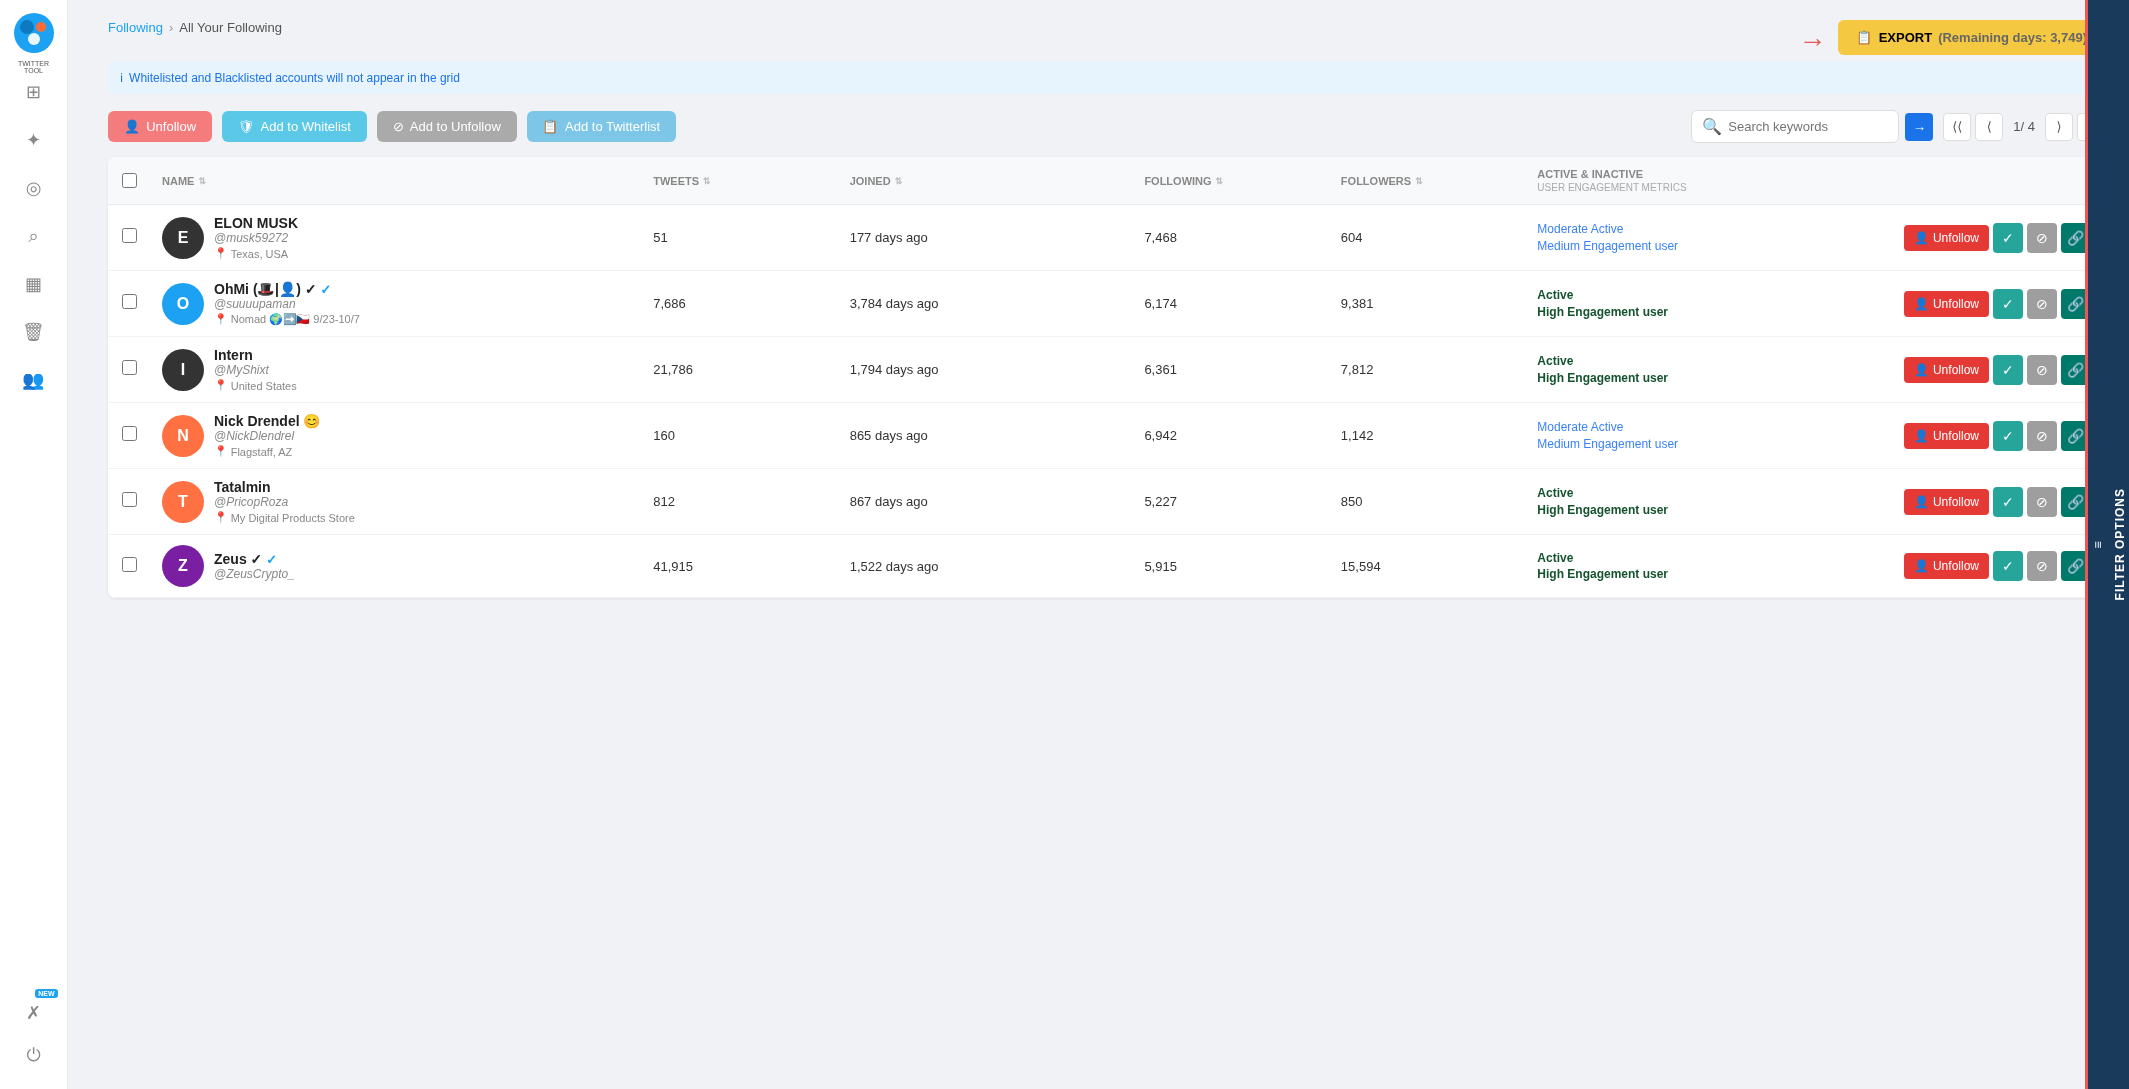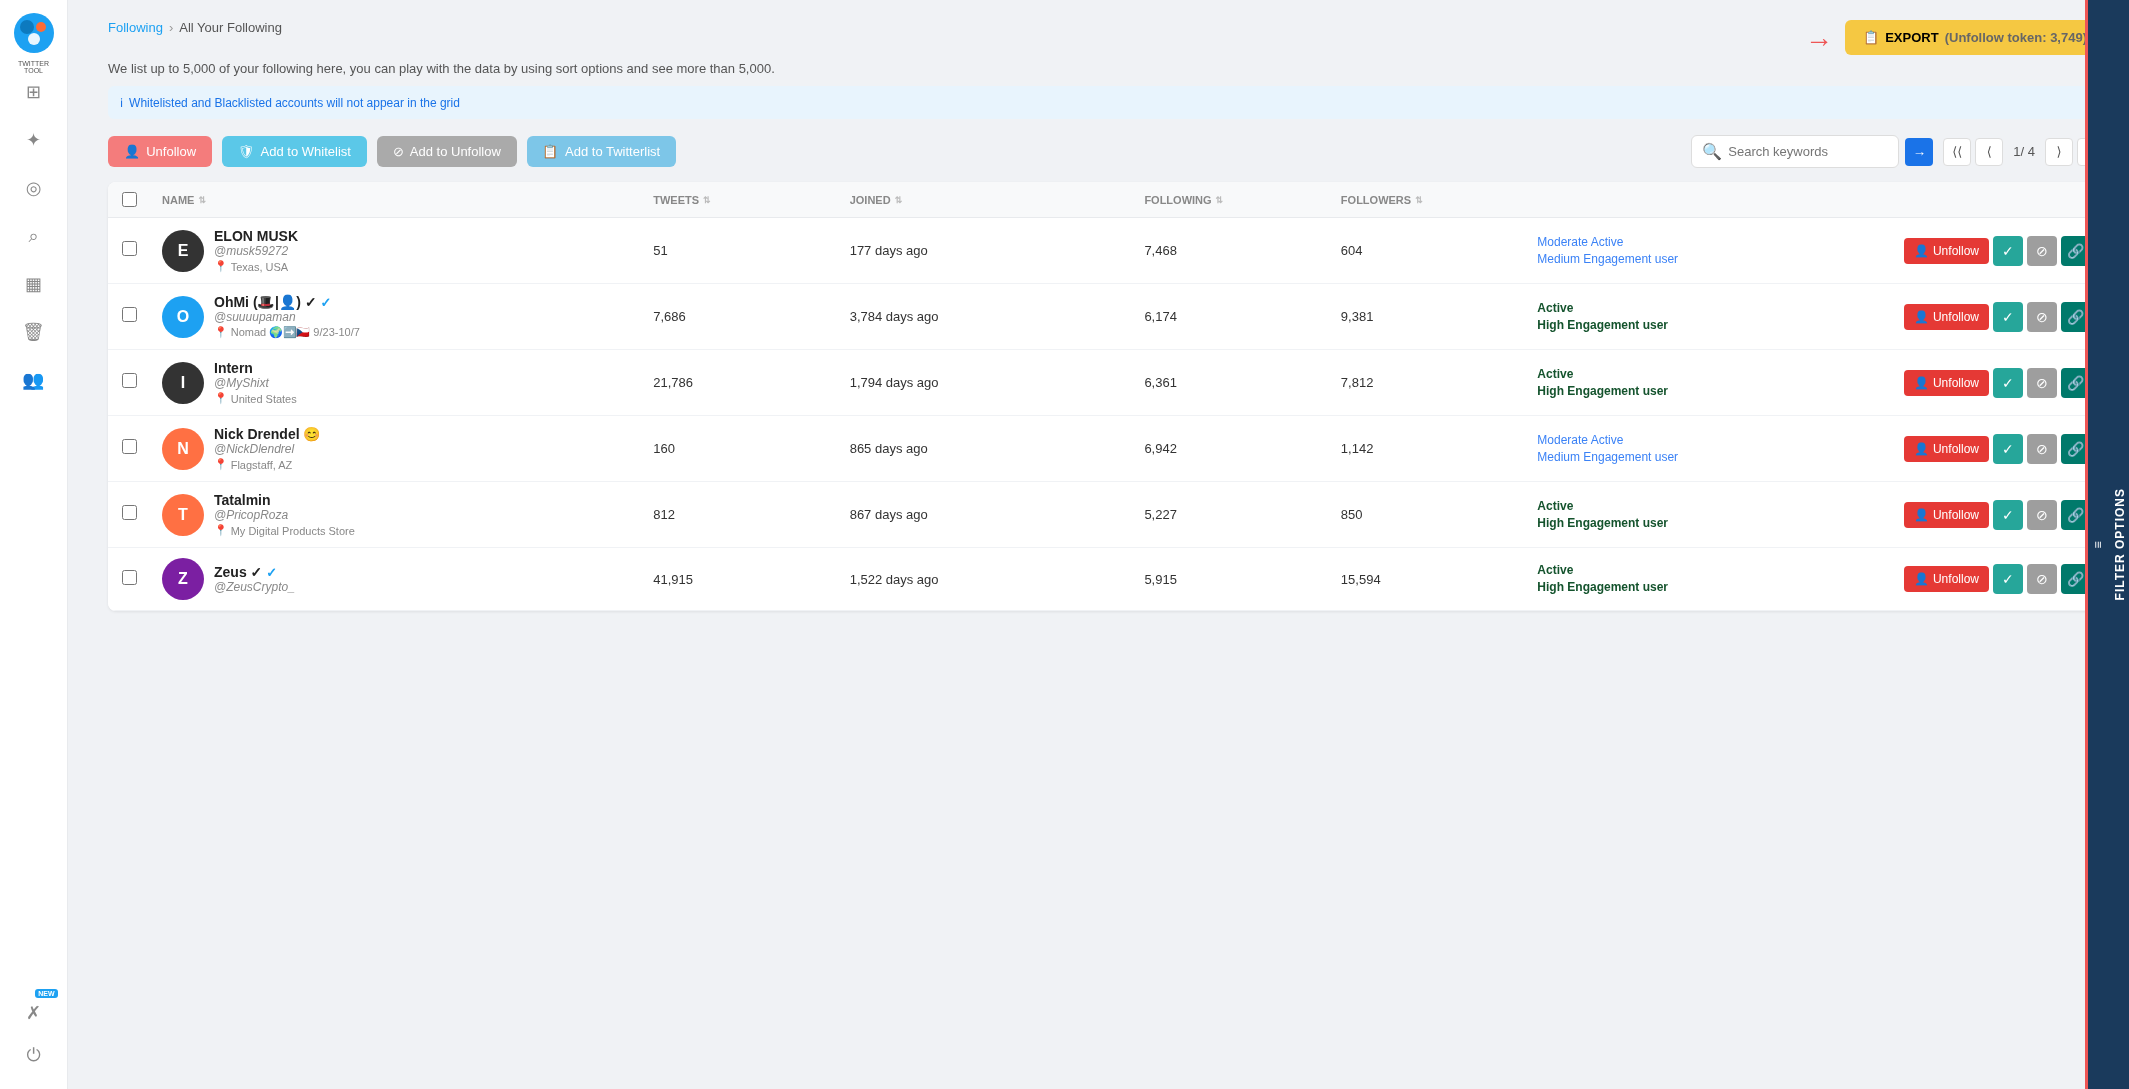--- a/index.html
+++ b/index.html
@@ -285,28 +285,27 @@
         <span class="breadcrumb-sep">›</span>
         <span>All Your Following</span>
       </div>
     </div>
     <div class="export-area">
       <div class="export-arrow">→</div>
       <button class="export-btn">
         <span>📋</span>
         <span>EXPORT</span>
         <span class="remaining">
-          <span>(Unfollow token:</span>
+          <span>(Remaining days:</span>
           <strong>3,749)</strong>
         </span>
       </button>
     </div>
   </div>
 
-  <p class="subtitle">We list up to 5,000 of your following here, you can play with the data by using sort options and see more than 5,000.</p>
 
   <div class="info-bar">
     <span>ℹ</span>
     <span>Whitelisted and Blacklisted accounts will not appear in the grid</span>
   </div>
 
   <div class="toolbar">
     <button class="btn-unfollow">
       <span>👤</span>
       <span>Unfollow</span>
@@ -361,20 +360,26 @@
         <span class="th-sort">⇅</span>
       </div>
       <div class="th">
         <span>FOLLOWING</span>
         <span class="th-sort">⇅</span>
       </div>
       <div class="th">
         <span>FOLLOWERS</span>
         <span class="th-sort">⇅</span>
       </div>
+      <div class="th th-engagement">
+        <div>
+          <div>ACTIVE &amp; INACTIVE</div>
+          <div style="font-size:10px;font-weight:400;color:#aaa;">User Engagement Metrics</div>
+        </div>
+      </div>
       <div class="th"></div>
     </div>
 
     <div id="table-body">
         <div class="table-row">
     <div>
       <input type="checkbox" style="">
     </div>
     <div class="user-info">
       <div class="avatar dark">E</div>

